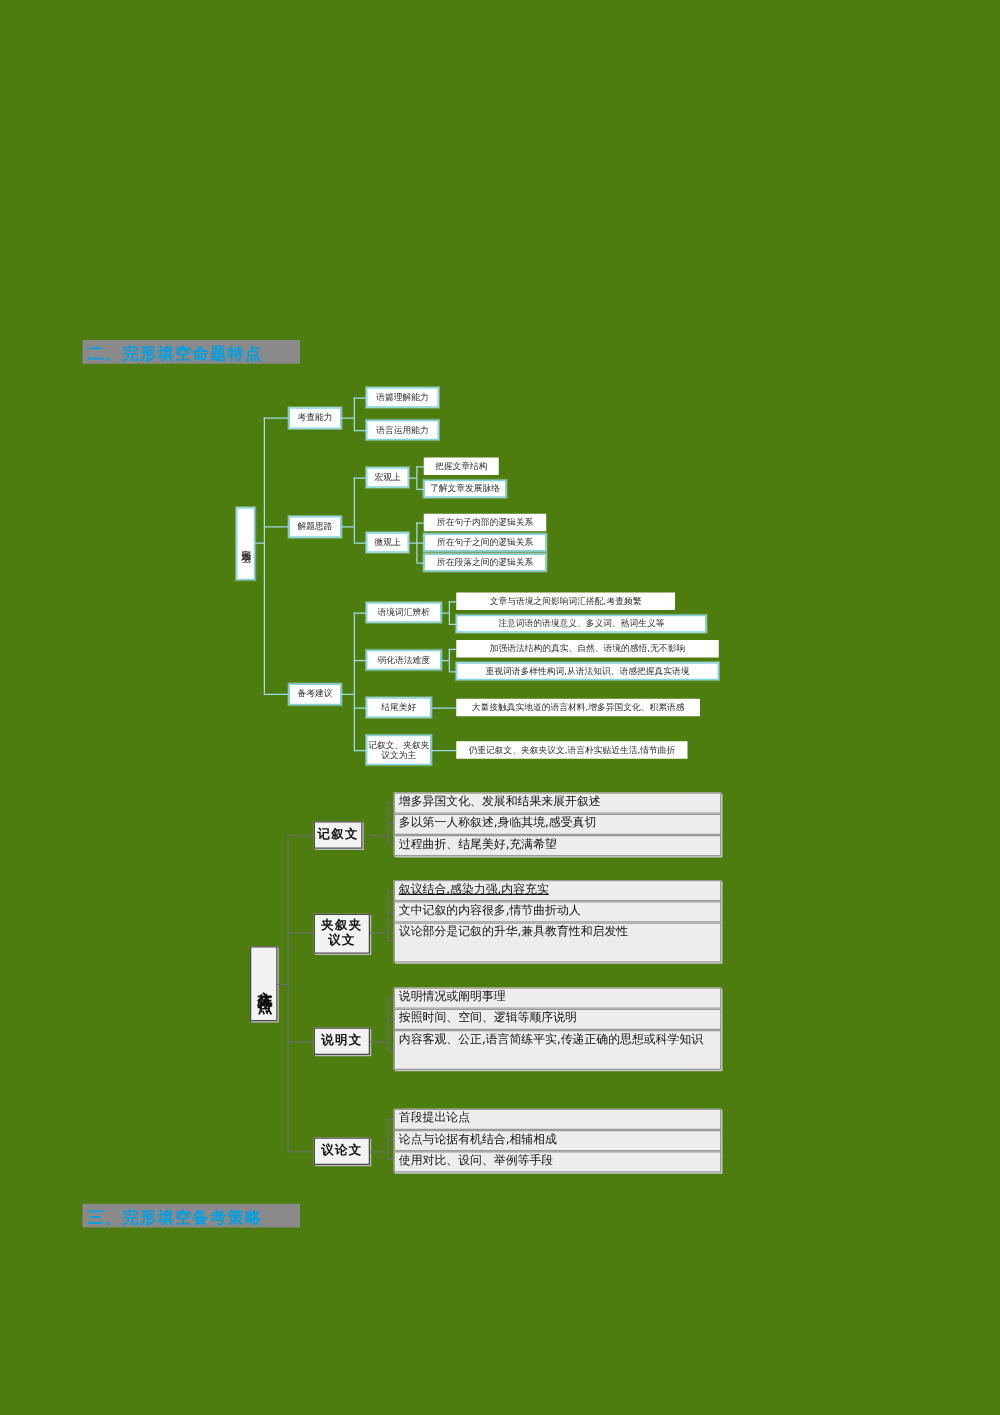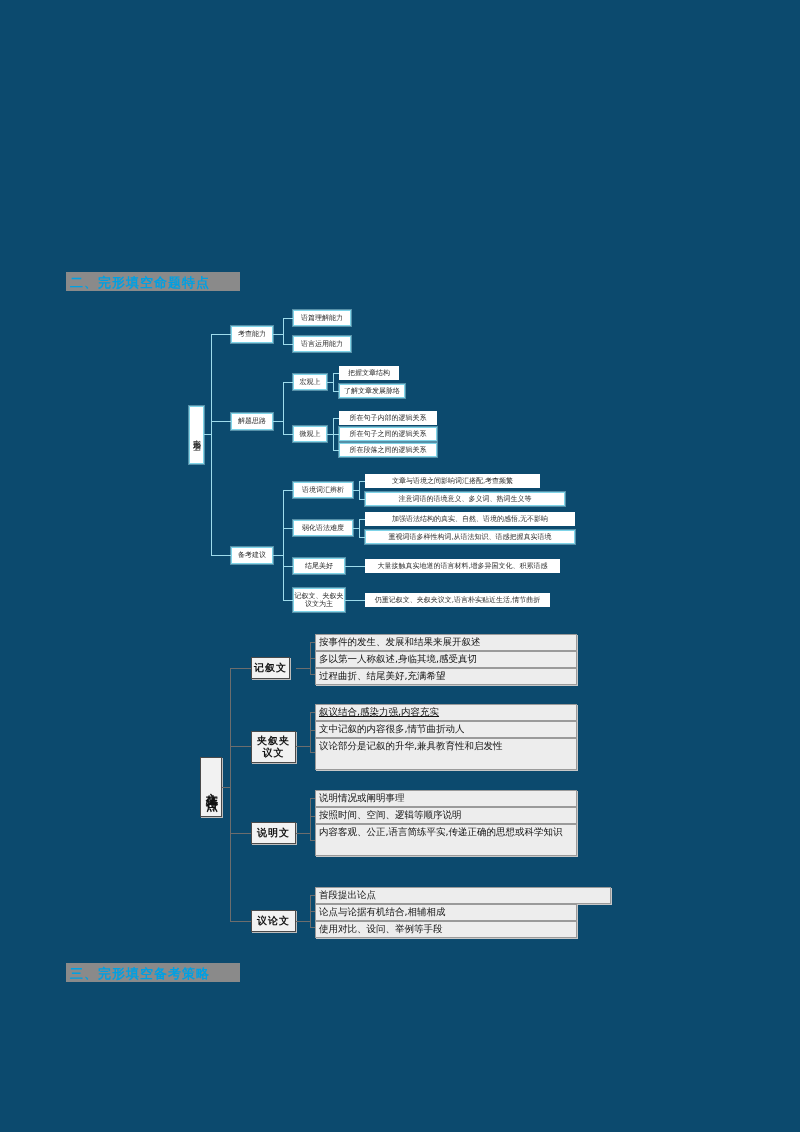--- a/index.html
+++ b/index.html
@@ -1,18 +1,18 @@
 <!DOCTYPE html>
 <html><head>
 <meta charset="utf-8">
 <style>
   html,body{margin:0;padding:0;background:#000;}
   body{width:800px;height:1132px;position:relative;font-family:"DejaVu Sans","Liberation Sans",sans-serif;}
 
-  .page{position:absolute;left:0;top:0;width:800px;height:1132px;background:#0c4a6e;overflow:hidden;}
+  .page{position:absolute;left:0;top:0;width:800px;height:1132px;background:#4d7c0f;overflow:hidden;}
 
   
   .heading{position:absolute;font-size:13px;font-weight:bold;color:#00a0e3;letter-spacing:1px;
            white-space:nowrap;background:#8a8a8a;padding:2px 4px;}
 
   
   .box{position:absolute;box-sizing:border-box;display:flex;align-items:center;justify-content:center;
        text-align:center;line-height:1.15;}
 
   
@@ -120,21 +120,21 @@
     <div class="lf" style="left:222px;top:787px;width:8px;height:1px;"></div>
     <div class="lf" style="left:230px;top:668px;width:1px;height:253px;"></div>
 
     <div class="lf" style="left:230px;top:668px;width:21px;height:1px;"></div>
     <div class="box node" style="left:251px;top:657px;width:39px;height:22px;">记叙文</div>
     <div class="lf" style="left:296px;top:668px;width:14px;height:1px;"></div>
     <div class="lf" style="left:310px;top:642px;width:1px;height:32px;"></div>
     <div class="lf" style="left:310px;top:642px;width:5px;height:1px;"></div>
     <div class="lf" style="left:310px;top:658px;width:5px;height:1px;"></div>
     <div class="lf" style="left:310px;top:674px;width:5px;height:1px;"></div>
-    <div class="box leaf" style="left:315px;top:634px;width:262px;height:17px;">按事件的发生、发展和结果来展开叙述</div>
+    <div class="box leaf" style="left:315px;top:634px;width:262px;height:17px;">增多异国文化、发展和结果来展开叙述</div>
     <div class="box leaf" style="left:315px;top:651px;width:262px;height:17px;">多以第一人称叙述,身临其境,感受真切</div>
     <div class="box leaf" style="left:315px;top:668px;width:262px;height:17px;">过程曲折、结尾美好,充满希望</div>
 
     <div class="lf" style="left:230px;top:746px;width:21px;height:1px;"></div>
     <div class="box node" style="left:251px;top:731px;width:45px;height:32px;line-height:1.25;">夹叙夹议文</div>
     <div class="lf" style="left:296px;top:746px;width:14px;height:1px;"></div>
     <div class="lf" style="left:310px;top:712px;width:1px;height:40px;"></div>
     <div class="lf" style="left:310px;top:712px;width:5px;height:1px;"></div>
     <div class="lf" style="left:310px;top:730px;width:5px;height:1px;"></div>
     <div class="lf" style="left:310px;top:752px;width:5px;height:1px;"></div>
@@ -153,20 +153,20 @@
     <div class="box leaf" style="left:315px;top:807px;width:262px;height:17px;">按照时间、空间、逻辑等顺序说明</div>
     <div class="box leaf" style="left:315px;top:824px;width:262px;height:32px;line-height:1.35;align-items:flex-start;padding-top:1px;">内容客观、公正,语言简练平实,传递正确的思想或科学知识</div>
 
     <div class="lf" style="left:230px;top:921px;width:21px;height:1px;"></div>
     <div class="box node" style="left:251px;top:910px;width:45px;height:22px;">议论文</div>
     <div class="lf" style="left:296px;top:921px;width:14px;height:1px;"></div>
     <div class="lf" style="left:310px;top:895px;width:1px;height:32px;"></div>
     <div class="lf" style="left:310px;top:895px;width:5px;height:1px;"></div>
     <div class="lf" style="left:310px;top:911px;width:5px;height:1px;"></div>
     <div class="lf" style="left:310px;top:927px;width:5px;height:1px;"></div>
-    <div class="box leaf" style="left:315px;top:887px;width:296px;height:17px;">首段提出论点</div>
+    <div class="box leaf" style="left:315px;top:887px;width:262px;height:17px;">首段提出论点</div>
     <div class="box leaf" style="left:315px;top:904px;width:262px;height:17px;">论点与论据有机结合,相辅相成</div>
     <div class="box leaf" style="left:315px;top:921px;width:262px;height:17px;">使用对比、设问、举例等手段</div>
   </div>
 
   <div class="heading blur" style="left:66px;top:963px;width:166px;height:15px;">三、完形填空备考策略</div>
 
 </div>
 
 </body></html>

